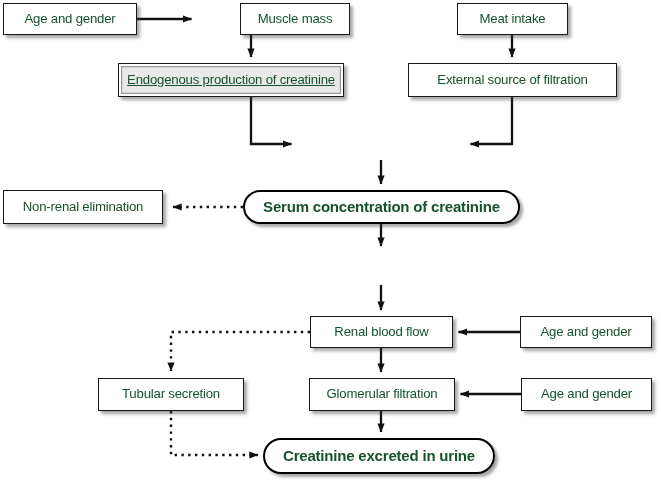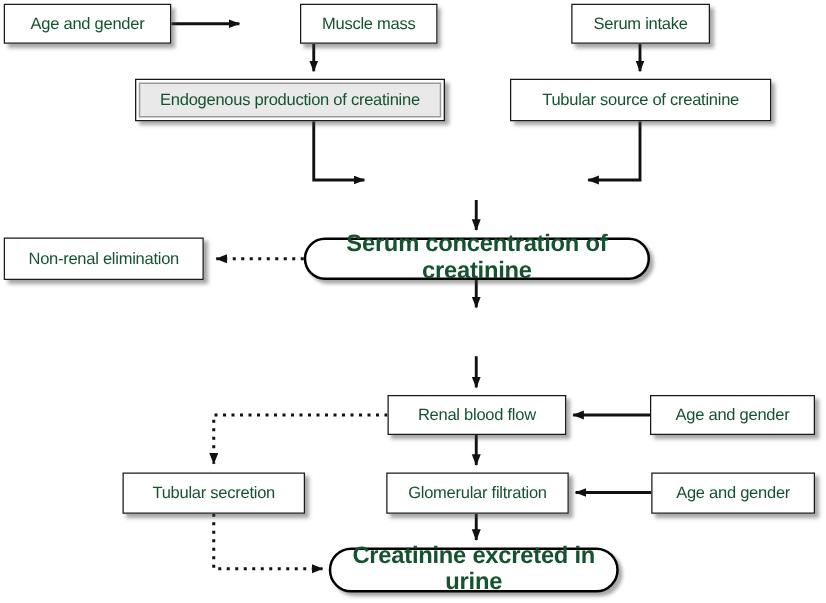--- a/index.html
+++ b/index.html
@@ -50,21 +50,21 @@
     background: #cfcfcf;
     border: 1.6px solid #18191b;
     box-shadow: 3px 3px 3px rgba(60,60,60,0.45),
                 inset 0 0 0 2px #ffffff,
                 inset 0 0 0 3.2px #8c8c8c;
   }
   .node.terminator {
     border: 2.4px solid #000000;
     border-radius: 999px;
     font-weight: bold;
-    font-size: 19px;
+    font-size: 15px;
   }
   .node .label {
     display: block;
     padding: 0 6px;
   }
 </style>
 </head>
 <body>
 
 <div id="canvas">
@@ -103,29 +103,29 @@
 
   <div class="node" style="left:3px;top:3px;width:134px;height:32px;">
     <span class="label">Age and gender</span>
   </div>
 
   <div class="node" style="left:196px;top:3px;width:110px;height:32px;margin-left:44px;">
     <span class="label">Muscle mass</span>
   </div>
 
   <div class="node" style="left:457px;top:3px;width:111px;height:32px;">
-    <span class="label">Serum intake</span>
+    <span class="label">Meat intake</span>
   </div>
 
-  <div class="node shaded-light" style="left:108px;top:63px;width:248px;height:34px;">
+  <div class="node shaded-light" style="left:118px;top:63px;width:226px;height:34px;text-decoration:underline;">
     <span class="label">Endogenous production of creatinine</span>
   </div>
 
   <div class="node" style="left:408px;top:63px;width:209px;height:34px;">
-    <span class="label">Tubular source of creatinine</span>
+    <span class="label">External source of filtration</span>
   </div>
 
 
   <div class="node" style="left:3px;top:190px;width:160px;height:34px;">
     <span class="label">Non-renal elimination</span>
   </div>
 
   <div class="node terminator" style="left:243px;top:190px;width:277px;height:34px;">
     <span class="label">Serum concentration of creatinine</span>
   </div>

